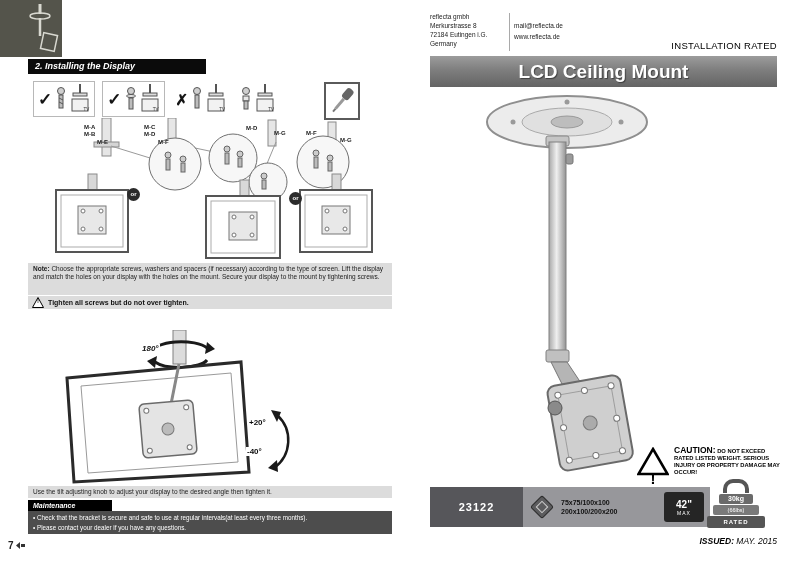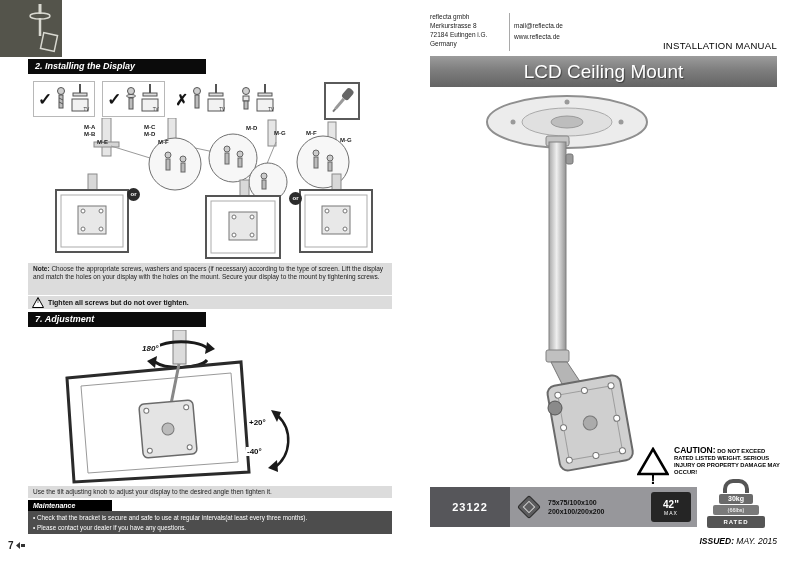--- a/index.html
+++ b/index.html
@@ -31,21 +31,21 @@
   .maint-head{background:#000;color:#fff;font-weight:bold;font-style:italic;font-size:7px;line-height:11px;padding-left:5px;}
   .maint-body{background:#4d4d4d;color:#fff;font-size:6.3px;line-height:10px;padding:2px 5px;}
   .pagenum{font-size:10px;font-weight:bold;color:#222;display:flex;align-items:center;gap:2px;}
 
   
   .company{font-size:6.5px;line-height:9px;color:#222;}
   .vdivider{width:1px;background:#a9a9a9;}
   .contact{font-size:6.5px;line-height:11px;color:#222;}
   .manual-label{font-size:9.5px;letter-spacing:.3px;color:#000;text-align:right;}
   .title-bar{background:linear-gradient(180deg,#9c9c9c 0%,#7e7e7e 45%,#646464 100%);
-             color:#fff;font-weight:normal;font-size:19px;text-align:center;line-height:31px;
+             color:#fff;font-weight:bold;font-size:19px;text-align:center;line-height:31px;
              text-shadow:1px 1px 1px rgba(0,0,0,.45);}
   .caut-tri{position:relative;width:32px;height:29px;}
   .caut-mark{position:absolute;left:0;top:8px;width:32px;text-align:center;font-size:15px;font-weight:bold;color:#000;}
   .caut-text{font-size:5.8px;font-weight:bold;line-height:7px;color:#000;}
   .caut-label{font-size:8.5px;font-weight:bold;}
   .spec-model{background:#56565a;color:#fff;font-weight:bold;font-size:11px;letter-spacing:1px;
               display:flex;align-items:center;justify-content:center;}
   .spec-mid{background:#97979b;display:flex;align-items:center;gap:6px;padding:0 6px;}
   .vesa-text{font-size:7px;line-height:9px;color:#111;font-weight:bold;}
   .tvicon{width:40px;height:30px;background:#252525;border-radius:3px;color:#fff;text-align:center;
@@ -244,23 +244,20 @@
   <div class="abs graybox warnrow" style="left:28px;top:296px;width:364px;">
     <span class="warn-tri">
       <svg width="12" height="11">
           <polygon points="6,0.5 11.5,10.5 0.5,10.5" fill="#fff" stroke="#000" stroke-width="1"></polygon>
         </svg>
       <span class="warn-mark">!</span>
     </span>
     <span>Tighten all screws but do not over tighten.</span>
   </div>
 
-  <div class="abs bar-black" style="left:28px;top:312px;width:178px;height:15px;">
-    <span>7. Adjustment</span>
-  </div>
 
   
   <div class="abs" style="left:55px;top:330px;width:250px;height:155px;">
     <svg width="250" height="155">
       <rect x="118" y="0" width="13" height="34" fill="#dcdcdc" stroke="#808080"></rect>
 
       <path d="M 98 22 A 28 10 0 0 1 152 18" fill="none" stroke="#1a1a1a" stroke-width="3"></path>
       <polygon points="152,12 160,19 150,24" fill="#1a1a1a"></polygon>
       <path d="M 152 30 A 28 10 0 0 1 100 32" fill="none" stroke="#1a1a1a" stroke-width="3"></path>
       <polygon points="100,38 92,31 102,26" fill="#1a1a1a"></polygon>
@@ -313,21 +310,21 @@
     <div>Merkurstrasse 8</div>
     <div>72184 Eutingen i.G.</div>
     <div>Germany</div>
   </div>
   <div class="abs vdivider" style="left:509px;top:13px;height:38px;"></div>
   <div class="abs contact" style="left:514px;top:20px;width:80px;">
     <div>mail@reflecta.de</div>
     <div>www.reflecta.de</div>
   </div>
 
-  <div class="abs manual-label" style="left:640px;top:40px;width:137px;">INSTALLATION MANUAL</div>
+  <div class="abs manual-label" style="left:640px;top:40px;width:137px;">INSTALLATION RATED</div>
 
   <div class="abs title-bar" style="left:430px;top:56px;width:347px;height:31px;">
     <span>LCD Ceiling Mount</span>
   </div>
 
   
   <div class="abs" style="left:455px;top:92px;width:225px;height:395px;">
     <svg width="225" height="395">
       <defs>
         <linearGradient id="poleGrad" x1="0" y1="0" x2="1" y2="0">
@@ -376,21 +373,21 @@
       </svg>
     <span class="caut-mark">!</span>
   </span>
   <div class="abs caut-text" style="left:674px;top:447px;width:106px;">
     <span class="caut-label">CAUTION:</span>
     <span>DO NOT EXCEED RATED LISTED WEIGHT. SERIOUS INJURY OR PROPERTY DAMAGE MAY OCCUR!</span>
   </div>
 
   
   <div class="abs" style="left:430px;top:487px;height:40px;display:flex;">
-    <div class="spec-model" style="width:80px;">
+    <div class="spec-model" style="width:93px;">
       <span>23122</span>
     </div>
     <div class="spec-mid" style="width:175px;">
       <svg width="26" height="26">
         <g transform="rotate(45 13 13)">
           <rect x="5" y="5" width="16" height="16" rx="2" fill="#5c5c5e" stroke="#2e2e2e"></rect>
           <rect x="9" y="9" width="8" height="8" fill="none" stroke="#cfcfcf"></rect>
         </g>
       </svg>
       <div class="vesa-text">

